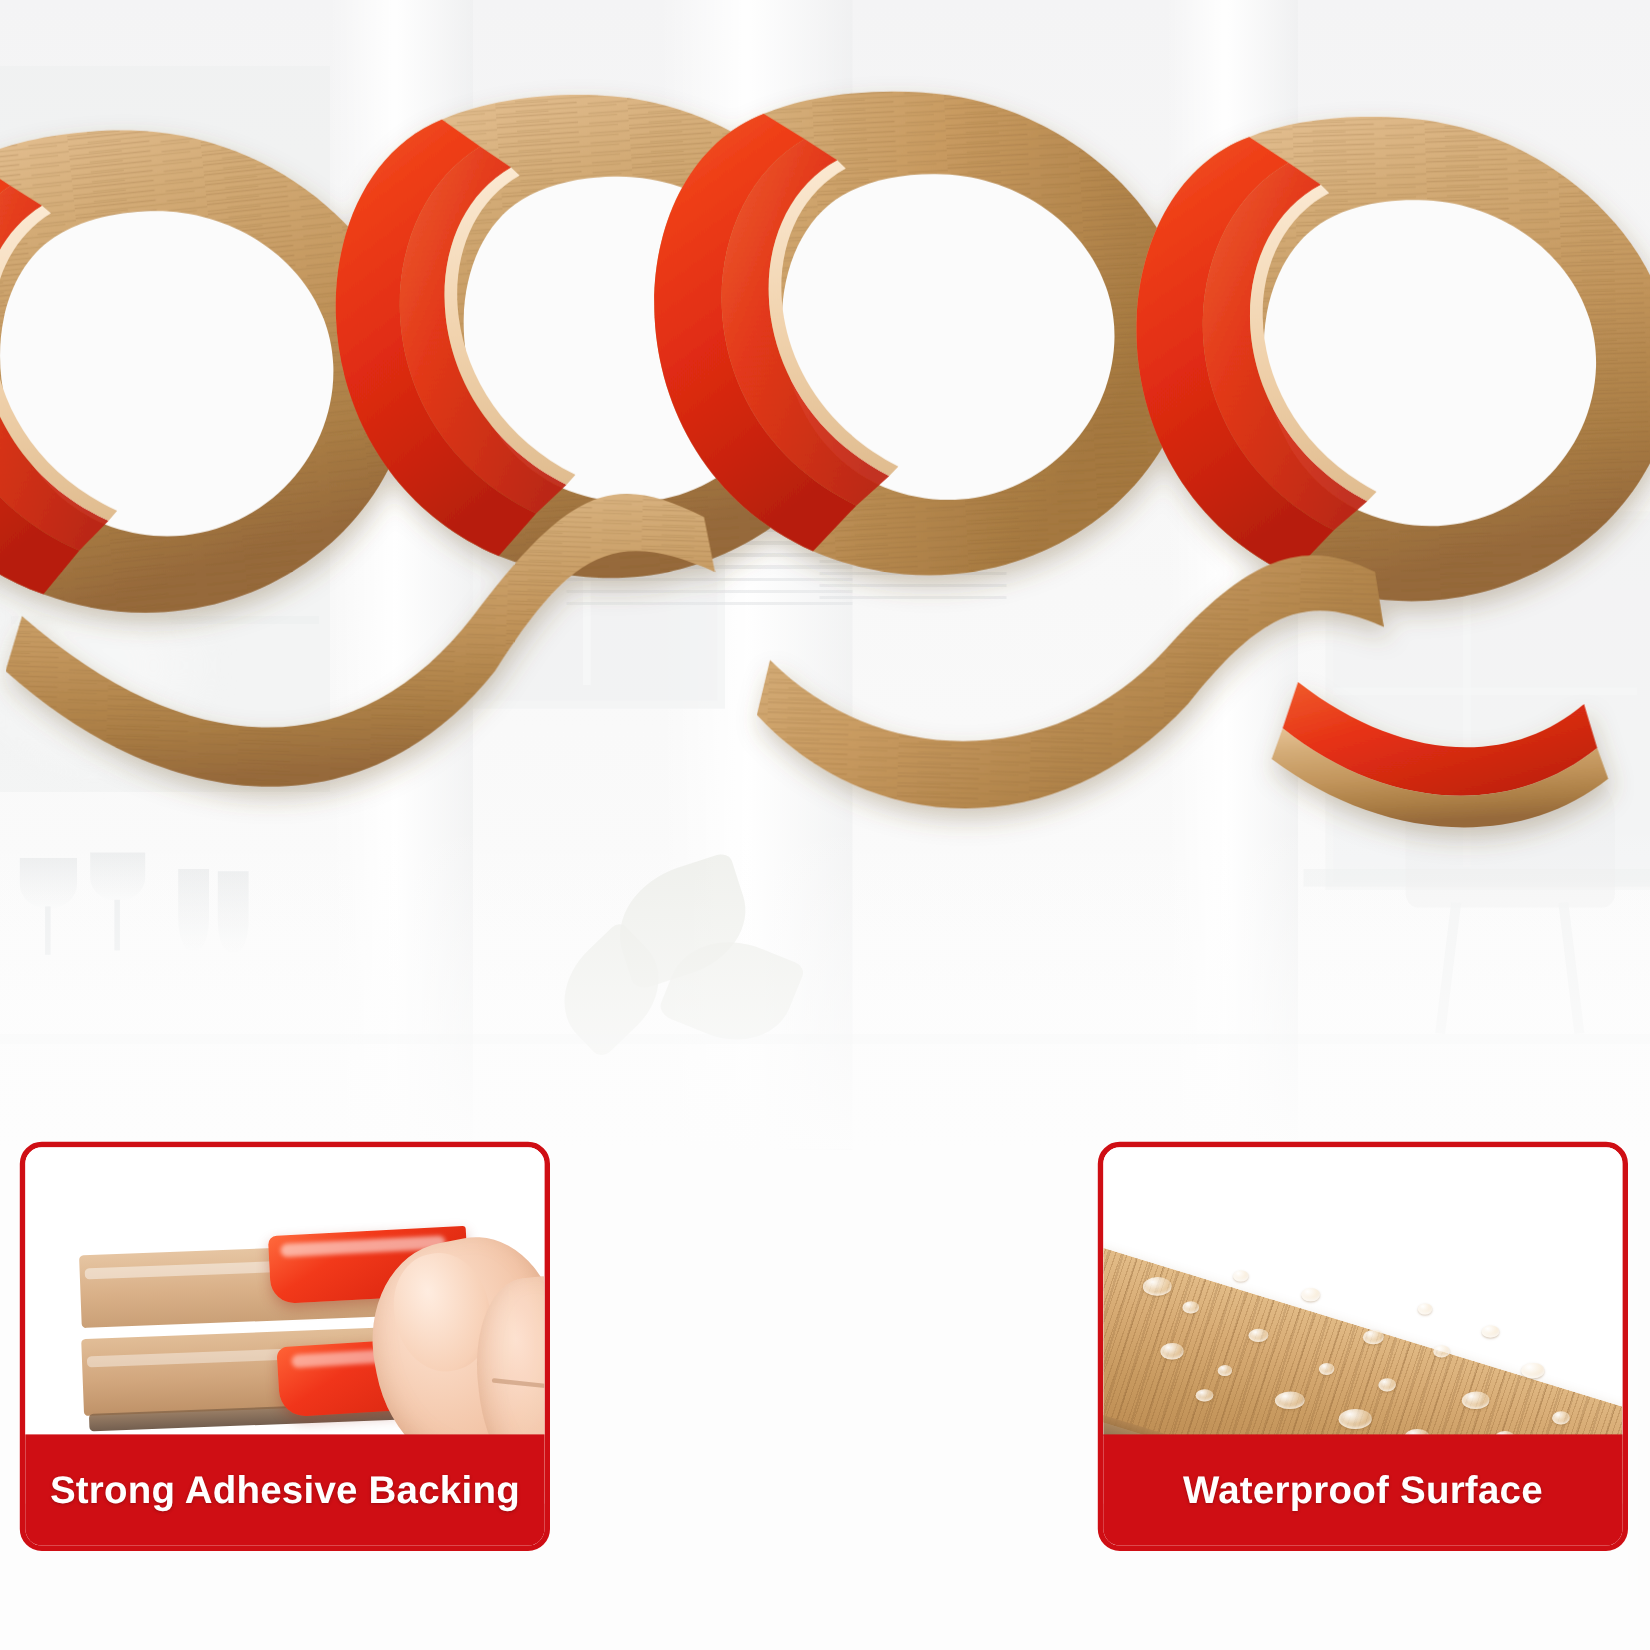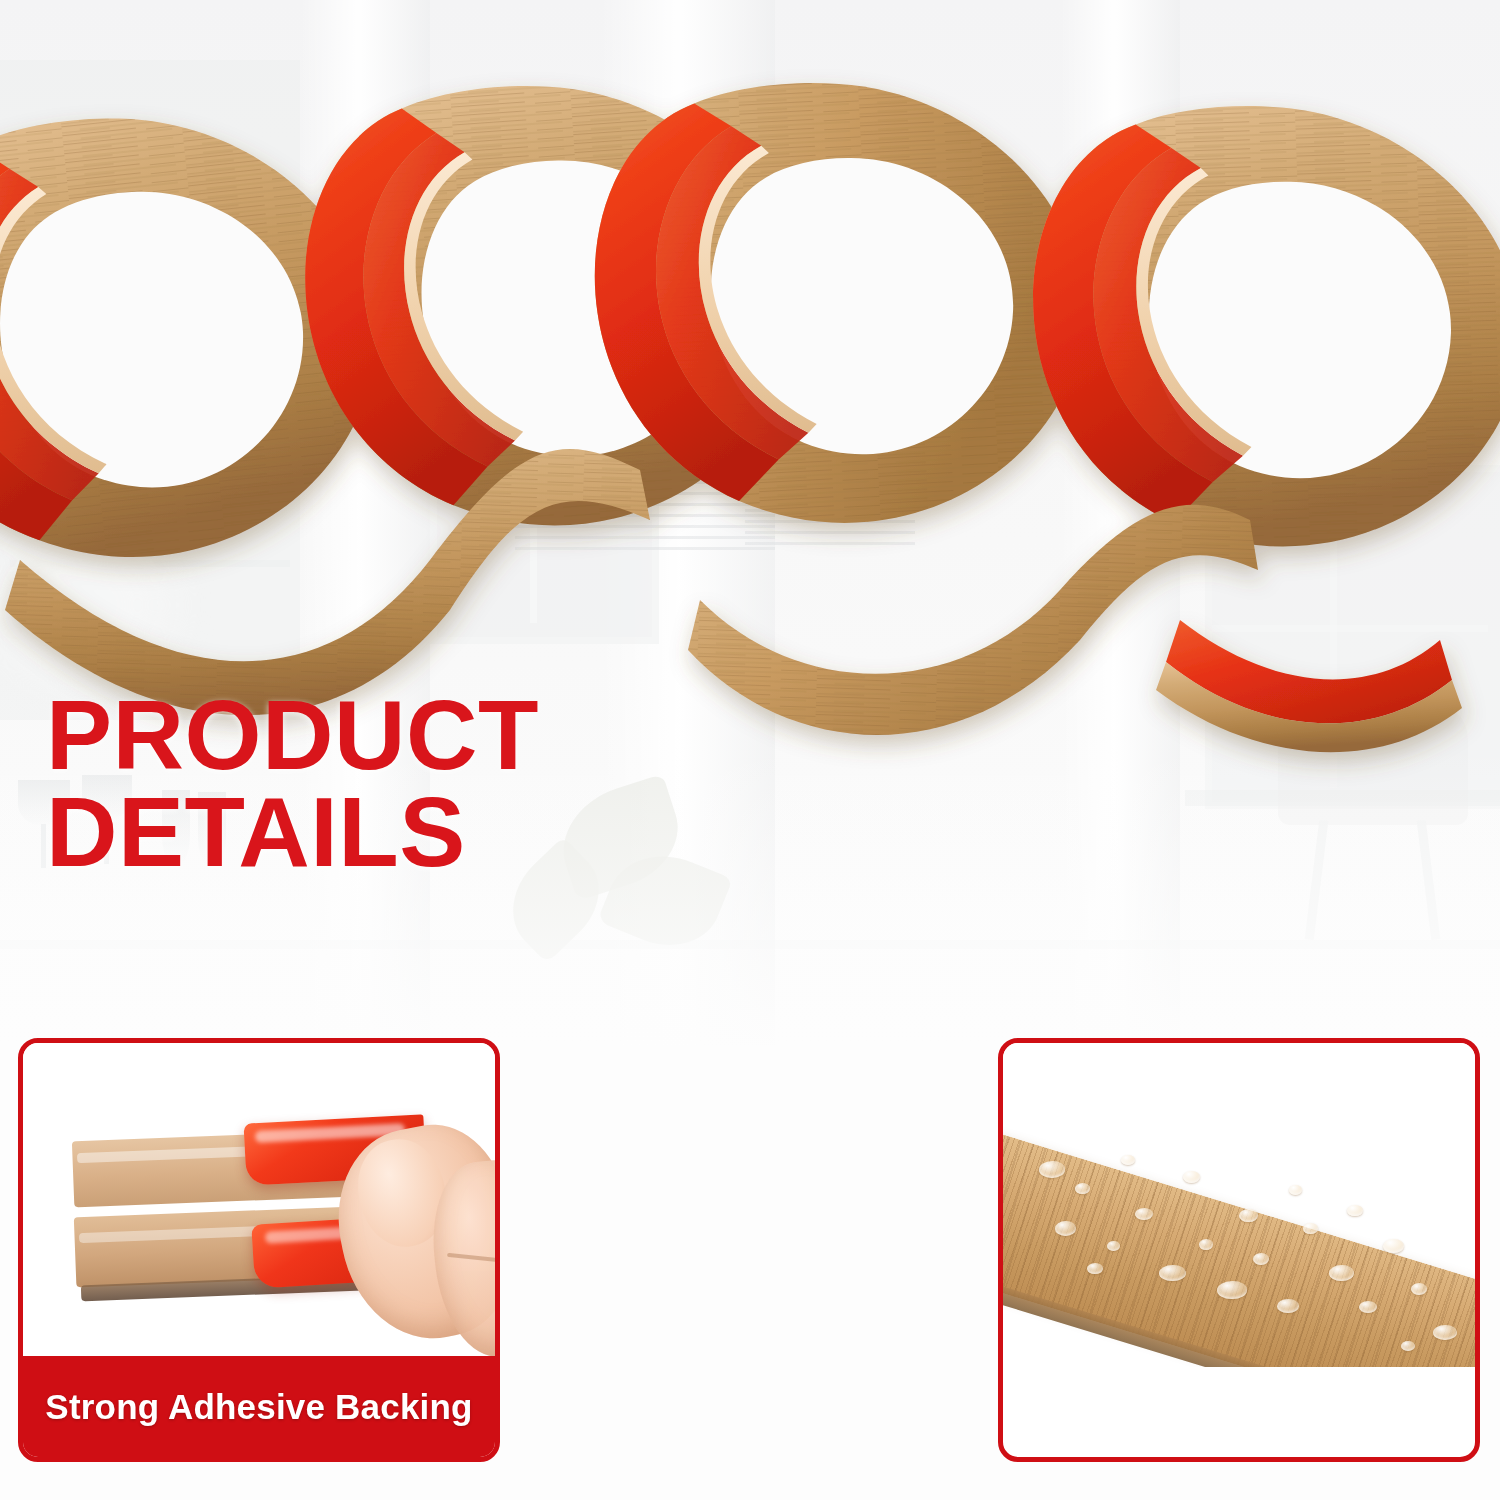--- a/index.html
+++ b/index.html
@@ -38,21 +38,21 @@
   .headline{position:absolute;left:46px;top:686px;
       font-weight:bold;line-height:.98;letter-spacing:.5px;
       font-size:99px;color:#d9151b;white-space:pre-line;
       text-shadow:0 2px 6px rgba(255,255,255,.75);}
   .subtitle{position:absolute;left:40px;top:944px;
       font-size:53px;color:#131313;letter-spacing:-.2px;white-space:nowrap;
       text-shadow:0 1px 5px rgba(255,255,255,.9);}
 
   
   .panels{position:absolute;left:0;top:1038px;width:1500px;height:430px;}
-  .panel{position:absolute;top:0;width:482px;height:424px;
+  .panel{position:absolute;top:0;width:482px;height:372px;
          border:5px solid #cf0e14;border-radius:20px;
          background:#fff;overflow:hidden;
          box-sizing:border-box;}
   .panel.p1{left:18px;}
   .panel.p2{left:508px;}
   .panel.p3{left:998px;}
   .pic{position:absolute;left:0;top:0;right:0;height:324px;
        overflow:hidden;background:#fff;}
   .capbar{position:absolute;left:-1px;right:-1px;bottom:-1px;height:102px;
        background:#cf0e14;display:flex;align-items:center;justify-content:center;}
@@ -312,22 +312,20 @@
         <g>
           <path d="M 1180 620 C 1270 690, 1370 700, 1440 640
                    L 1452 680 C 1370 746, 1256 734, 1166 662 Z" fill="url(#lnr2)"></path>
           <path d="M 1166 662 C 1256 734, 1370 746, 1452 680
                    L 1462 708 C 1376 776, 1252 762, 1156 690 Z" fill="url(#wdg)"></path>
         </g>
       </g>
     </svg>
   </div>
 
-  <div class="headline">PRODUCT
-DETAILS</div>
 
 
   <div class="panels">
 
     <div class="panel p1">
       <div class="pic">
 
         <div class="strip" style="left:50px;top:92px;width:330px;height:66px;
                     background:linear-gradient(180deg,#e6c5a2,#d9b088 55%,#caa077);
                     transform:rotate(-2.2deg);"></div>
@@ -394,16 +392,19 @@
         <div class="drop" style="left:380px;top:196px;width:21px;height:14px;"></div>
         <div class="drop" style="left:408px;top:240px;width:16px;height:12px;"></div>
         <div class="drop" style="left:430px;top:282px;width:24px;height:15px;"></div>
         <div class="drop" style="left:180px;top:128px;width:17px;height:12px;"></div>
         <div class="drop" style="left:118px;top:112px;width:14px;height:10px;"></div>
         <div class="drop" style="left:286px;top:142px;width:13px;height:10px;"></div>
         <div class="drop" style="left:344px;top:162px;width:16px;height:11px;"></div>
         <div class="drop" style="left:398px;top:298px;width:14px;height:10px;"></div>
         <div class="drop" style="left:84px;top:220px;width:16px;height:11px;"></div>
       </div>
+      <div class="capbar">
+        <span>Waterproof Surface</span>
+      </div>
     </div>
 
   </div>
 </div>
 
 </body></html>

